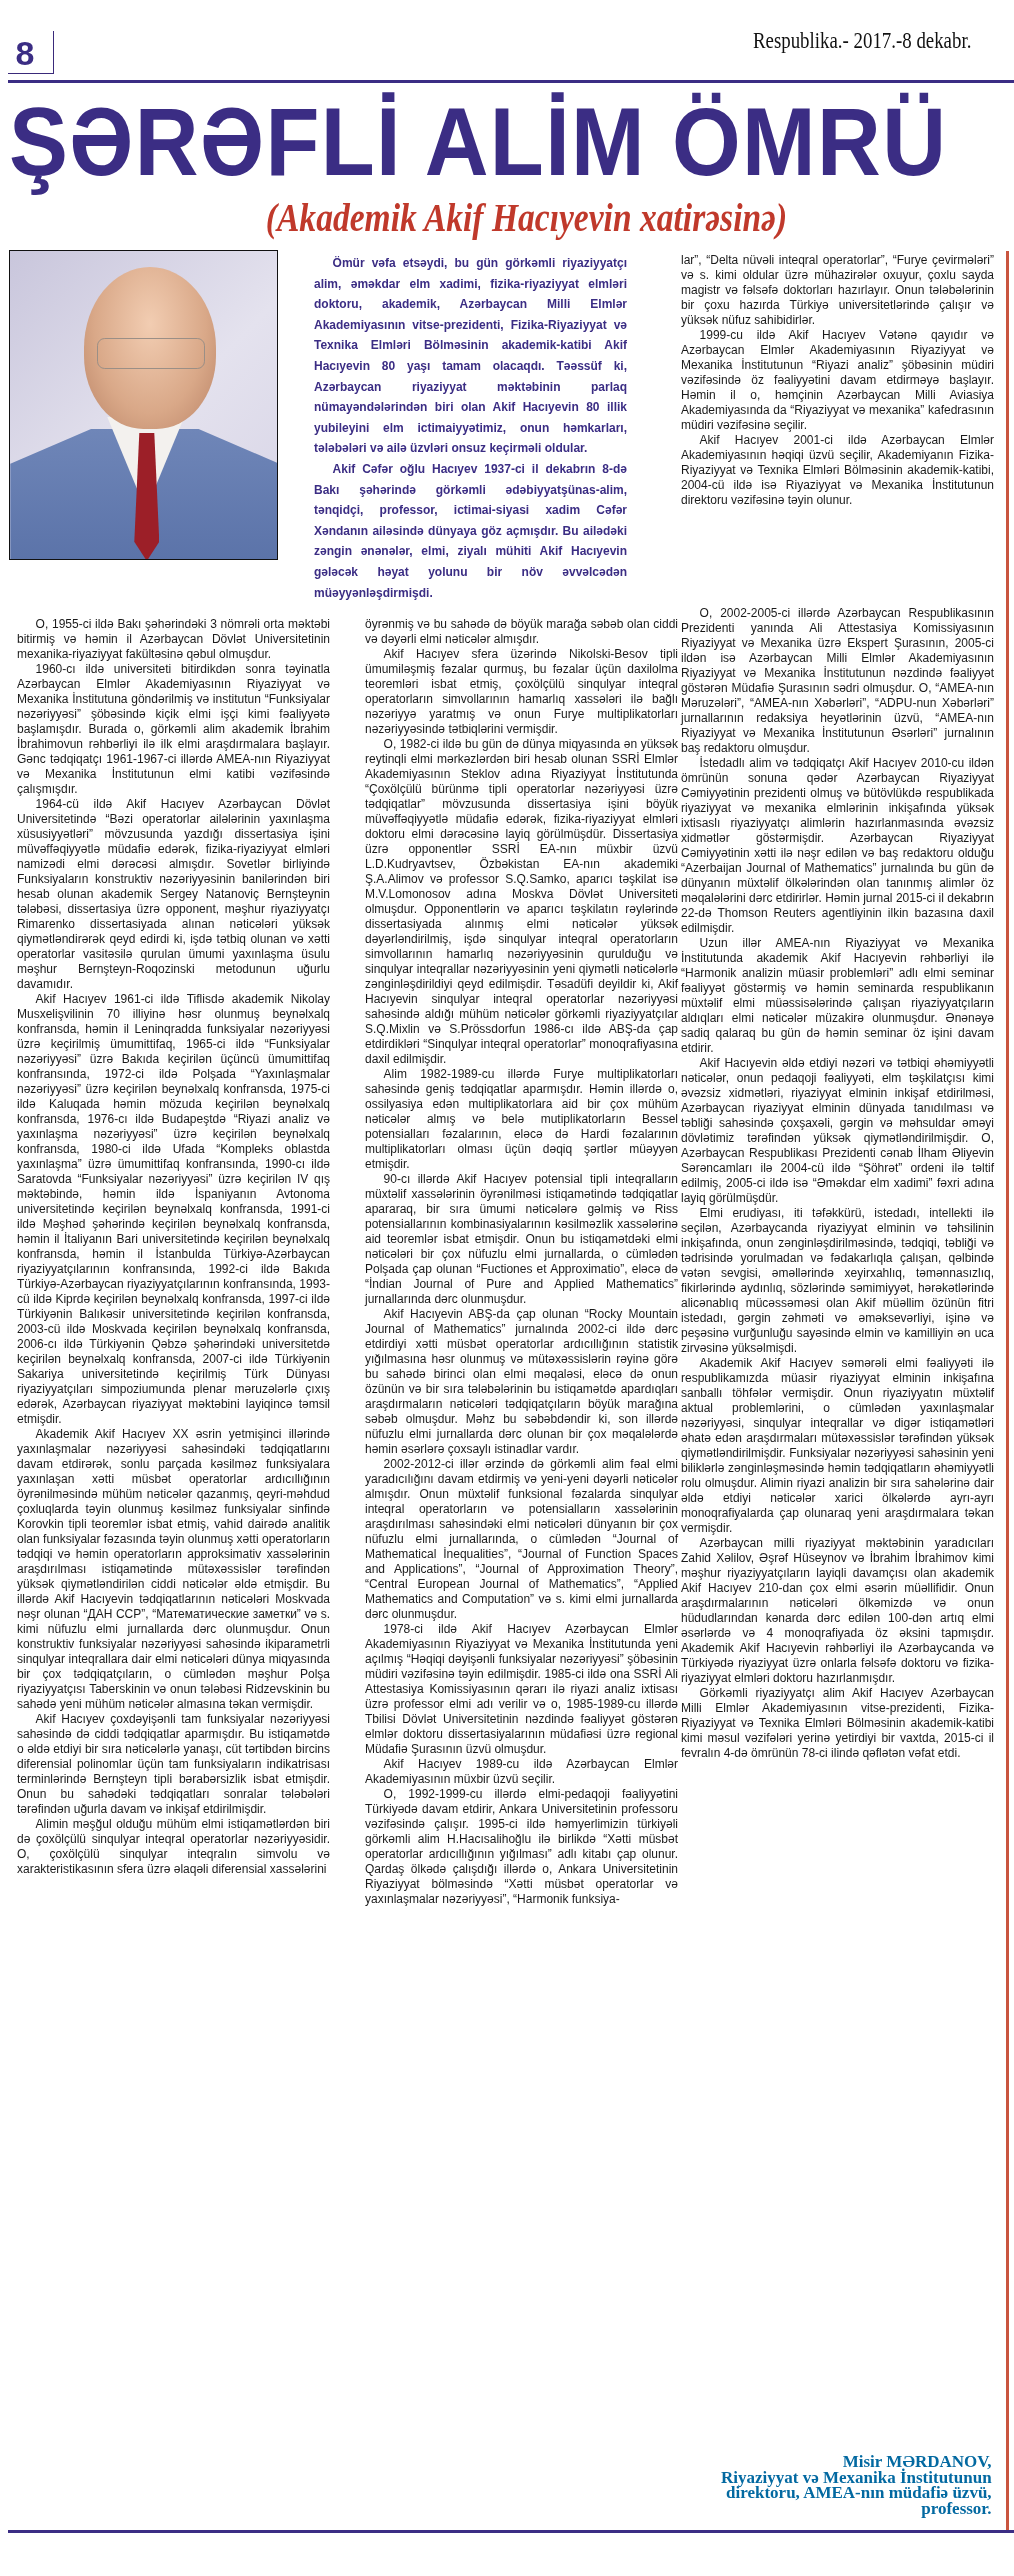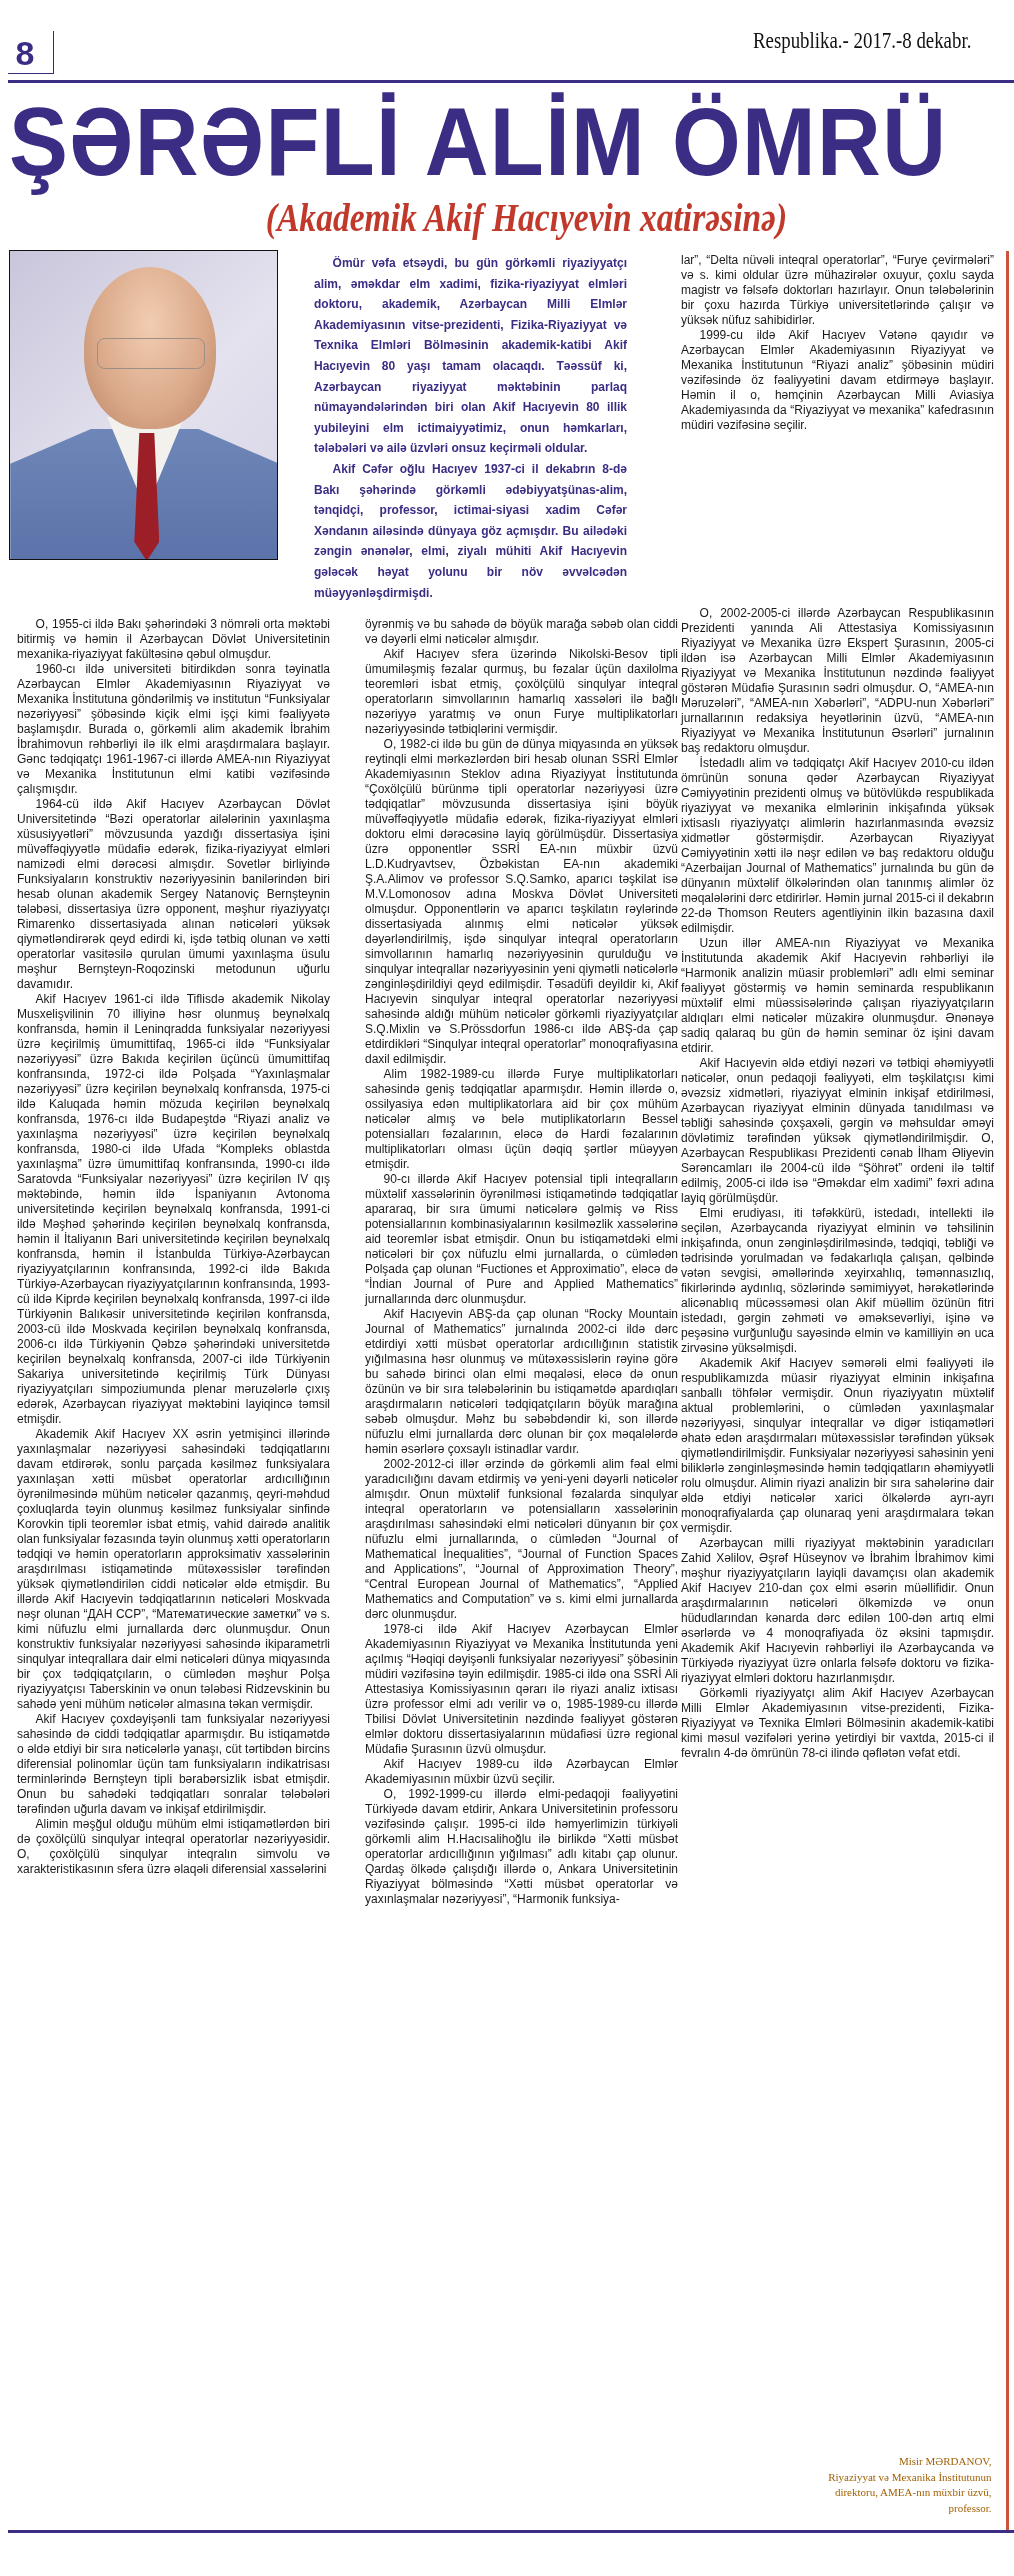--- a/index.html
+++ b/index.html
@@ -83,22 +83,22 @@
     color: #1a1a1a; text-align: justify;
   }
   .col p { text-indent: 18.6px; }
   .col-1 { left: 17px; top: 617px; }
   .col-2 { left: 365px; top: 617px; }
   .col-3 { left: 681px; top: 253px; }
   .col-3b { left: 681px; top: 606px; }
 
   .signature {
     position: absolute; right: 22.4px; top: 2454px; text-align: right;
-    font-family: "Liberation Serif", serif; font-weight: normal;
-    font-size: 11px; line-height: 15.5px; color: #a16207;
+    font-family: "Liberation Serif", serif; font-weight: bold;
+    font-size: 17px; line-height: 15.5px; color: #0369a1;
   }
   .bottom-rule {
     position: absolute; left: 7.7px; top: 2530px; width: 1007px; height: 3.1px;
     background: #3b2d84;
   }
 </style>
 </head>
 <body>
 
 <div class="page-number-box"></div>
@@ -143,34 +143,35 @@
   <p>Akif Hacıyevin ABŞ-da çap olunan “Rocky Mountain Journal of Mathematics” jurnalında 2002-ci ildə dərc etdirdiyi xətti müsbət operatorlar ardıcıllığının statistik yığılmasına həsr olunmuş və mütəxəssislərin rəyinə görə bu sahədə birinci olan elmi məqaləsi, eləcə də onun özünün və bir sıra tələbələrinin bu istiqamətdə apardıqları araşdırmaların nəticələri tədqiqatçıların böyük marağına səbəb olmuşdur. Məhz bu səbəbdəndir ki, son illərdə nüfuzlu elmi jurnallarda dərc olunan bir çox məqalələrdə həmin əsərlərə çoxsaylı istinadlar vardır.</p>
   <p>2002-2012-ci illər ərzində də görkəmli alim fəal elmi yaradıcılığını davam etdirmiş və yeni-yeni dəyərli nəticələr almışdır. Onun müxtəlif funksional fəzalarda sinqulyar inteqral operatorların və potensialların xassələrinin araşdırılması sahəsindəki elmi nəticələri dünyanın bir çox nüfuzlu elmi jurnallarında, o cümlədən “Journal of Mathematical İnequalities”, “Journal of Function Spaces and Applications”, “Journal of Approximation Theory”, “Central European Journal of Mathematics”, “Applied Mathematics and Computation” və s. kimi elmi jurnallarda dərc olunmuşdur.</p>
   <p>1978-ci ildə Akif Hacıyev Azərbaycan Elmlər Akademiyasının Riyaziyyat və Mexanika İnstitutunda yeni açılmış “Həqiqi dəyişənli funksiyalar nəzəriyyəsi” şöbəsinin müdiri vəzifəsinə təyin edilmişdir. 1985-ci ildə ona SSRİ Ali Attestasiya Komissiyasının qərarı ilə riyazi analiz ixtisası üzrə professor elmi adı verilir və o, 1985-1989-cu illərdə Tbilisi Dövlət Universitetinin nəzdində fəaliyyət göstərən elmlər doktoru dissertasiyalarının müdafiəsi üzrə regional Müdafiə Şurasının üzvü olmuşdur.</p>
   <p>Akif Hacıyev 1989-cu ildə Azərbaycan Elmlər Akademiyasının müxbir üzvü seçilir.</p>
   <p>O, 1992-1999-cu illərdə elmi-pedaqoji fəaliyyətini Türkiyədə davam etdirir, Ankara Universitetinin professoru vəzifəsində çalışır. 1995-ci ildə həmyerlimizin türkiyəli görkəmli alim H.Hacısalihoğlu ilə birlikdə “Xətti müsbət operatorlar ardıcıllığının yığılması” adlı kitabı çap olunur. Qardaş ölkədə çalışdığı illərdə o, Ankara Universitetinin Riyaziyyat bölməsində “Xətti müsbət operatorlar və yaxınlaşmalar nəzəriyyəsi”, “Harmonik funksiya-</p>
 </div>
 
 <div class="col col-3">
   <p style="text-indent:0">lar”, “Delta nüvəli inteqral operatorlar”, “Furye çevirmələri” və s. kimi oldular üzrə mühazirələr oxuyur, çoxlu sayda magistr və fəlsəfə doktorları hazırlayır. Onun tələbələrinin bir çoxu hazırda Türkiyə universitetlərində çalışır və yüksək nüfuz sahibidirlər.</p>
   <p>1999-cu ildə Akif Hacıyev Vətənə qayıdır və Azərbaycan Elmlər Akademiyasının Riyaziyyat və Mexanika İnstitutunun “Riyazi analiz” şöbəsinin müdiri vəzifəsində öz fəaliyyətini davam etdirməyə başlayır. Həmin il o, həmçinin Azərbaycan Milli Aviasiya Akademiyasında da “Riyaziyyat və mexanika” kafedrasının müdiri vəzifəsinə seçilir.</p>
+  <p>Akif Hacıyev 2001-ci ildə Azərbaycan Elmlər Akademiyasının həqiqi üzvü seçilir, Akademiyanın Fizika-Riyaziyyat və Texnika Elmləri Bölməsinin akademik-katibi, 2004-cü ildə isə Riyaziyyat və Mexanika İnstitutunun direktoru vəzifəsinə təyin olunur.</p>
 </div>
 
 <div class="col col-3b">
   <p>O, 2002-2005-ci illərdə Azərbaycan Respublikasının Prezidenti yanında Ali Attestasiya Komissiyasının Riyaziyyat və Mexanika üzrə Ekspert Şurasının, 2005-ci ildən isə Azərbaycan Milli Elmlər Akademiyasının Riyaziyyat və Mexanika İnstitutunun nəzdində fəaliyyət göstərən Müdafiə Şurasının sədri olmuşdur. O, “AMEA-nın Məruzələri”, “AMEA-nın Xəbərləri”, “ADPU-nun Xəbərləri” jurnallarının redaksiya heyətlərinin üzvü, “AMEA-nın Riyaziyyat və Mexanika İnstitutunun Əsərləri” jurnalının baş redaktoru olmuşdur.</p>
   <p>İstedadlı alim və tədqiqatçı Akif Hacıyev 2010-cu ildən ömrünün sonuna qədər Azərbaycan Riyaziyyat Cəmiyyətinin prezidenti olmuş və bütövlükdə respublikada riyaziyyat və mexanika elmlərinin inkişafında yüksək ixtisaslı riyaziyyatçı alimlərin hazırlanmasında əvəzsiz xidmətlər göstərmişdir. Azərbaycan Riyaziyyat Cəmiyyətinin xətti ilə nəşr edilən və baş redaktoru olduğu “Azerbaijan Journal of Mathematics” jurnalında bu gün də dünyanın müxtəlif ölkələrindən olan tanınmış alimlər öz məqalələrini dərc etdirirlər. Həmin jurnal 2015-ci il dekabrın 22-də Thomson Reuters agentliyinin ilkin bazasına daxil edilmişdir.</p>
   <p>Uzun illər AMEA-nın Riyaziyyat və Mexanika İnstitutunda akademik Akif Hacıyevin rəhbərliyi ilə “Harmonik analizin müasir problemləri” adlı elmi seminar fəaliyyət göstərmiş və həmin seminarda respublikanın müxtəlif elmi müəssisələrində çalışan riyaziyyatçıların aldıqları elmi nəticələr müzakirə olunmuşdur. Ənənəyə sadiq qalaraq bu gün də həmin seminar öz işini davam etdirir.</p>
   <p>Akif Hacıyevin əldə etdiyi nəzəri və tətbiqi əhəmiyyətli nəticələr, onun pedaqoji fəaliyyəti, elm təşkilatçısı kimi əvəzsiz xidmətləri, riyaziyyat elminin inkişaf etdirilməsi, Azərbaycan riyaziyyat elminin dünyada tanıdılması və təbliği sahəsində çoxşaxəli, gərgin və məhsuldar əməyi dövlətimiz tərəfindən yüksək qiymətləndirilmişdir. O, Azərbaycan Respublikası Prezidenti cənab İlham Əliyevin Sərəncamları ilə 2004-cü ildə “Şöhrət” ordeni ilə təltif edilmiş, 2005-ci ildə isə “Əməkdar elm xadimi” fəxri adına layiq görülmüşdür.</p>
   <p>Elmi erudiyası, iti təfəkkürü, istedadı, intellekti ilə seçilən, Azərbaycanda riyaziyyat elminin və təhsilinin inkişafında, onun zənginləşdirilməsində, tədqiqi, təbliği və tədrisində yorulmadan və fədakarlıqla çalışan, qəlbində vətən sevgisi, əməllərində xeyirxahlıq, təmənnasızlıq, fikirlərində aydınlıq, sözlərində səmimiyyət, hərəkətlərində alicənablıq mücəssəməsi olan Akif müəllim özünün fitri istedadı, gərgin zəhməti və əməksevərliyi, işinə və peşəsinə vurğunluğu sayəsində elmin və kamilliyin ən uca zirvəsinə yüksəlmişdi.</p>
   <p>Akademik Akif Hacıyev səmərəli elmi fəaliyyəti ilə respublikamızda müasir riyaziyyat elminin inkişafına sanballı töhfələr vermişdir. Onun riyaziyyatın müxtəlif aktual problemlərini, o cümlədən yaxınlaşmalar nəzəriyyəsi, sinqulyar inteqrallar və digər istiqamətləri əhatə edən araşdırmaları mütəxəssislər tərəfindən yüksək qiymətləndirilmişdir. Funksiyalar nəzəriyyəsi sahəsinin yeni biliklərlə zənginləşməsində həmin tədqiqatların əhəmiyyətli rolu olmuşdur. Alimin riyazi analizin bir sıra sahələrinə dair əldə etdiyi nəticələr xarici ölkələrdə ayrı-ayrı monoqrafiyalarda çap olunaraq yeni araşdırmalara təkan vermişdir.</p>
   <p>Azərbaycan milli riyaziyyat məktəbinin yaradıcıları Zahid Xəlilov, Əşrəf Hüseynov və İbrahim İbrahimov kimi məşhur riyaziyyatçıların layiqli davamçısı olan akademik Akif Hacıyev 210-dan çox elmi əsərin müəllifidir. Onun araşdırmalarının nəticələri ölkəmizdə və onun hüdudlarından kənarda dərc edilən 100-dən artıq elmi əsərlərdə və 4 monoqrafiyada öz əksini tapmışdır. Akademik Akif Hacıyevin rəhbərliyi ilə Azərbaycanda və Türkiyədə riyaziyyat üzrə onlarla fəlsəfə doktoru və fizika-riyaziyyat elmləri doktoru hazırlanmışdır.</p>
   <p>Görkəmli riyaziyyatçı alim Akif Hacıyev Azərbaycan Milli Elmlər Akademiyasının vitse-prezidenti, Fizika-Riyaziyyat və Texnika Elmləri Bölməsinin akademik-katibi kimi məsul vəzifələri yerinə yetirdiyi bir vaxtda, 2015-ci il fevralın 4-də ömrünün 78-ci ilində qəflətən vəfat etdi.</p>
 </div>
 
 <div class="signature">
   <div>Misir MƏRDANOV,</div>
   <div>Riyaziyyat və Mexanika İnstitutunun</div>
-  <div>direktoru, AMEA-nın müxbir üzvü,</div>
+  <div>direktoru, AMEA-nın müdafiə üzvü,</div>
   <div>professor.</div>
 </div>
 
 <div class="bottom-rule"></div>
 
 
 </body></html>

